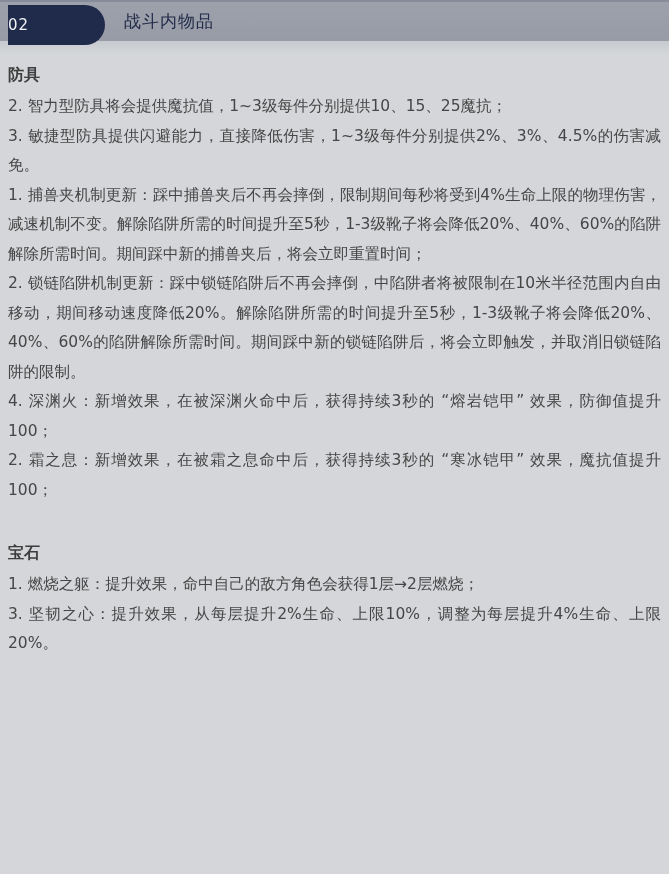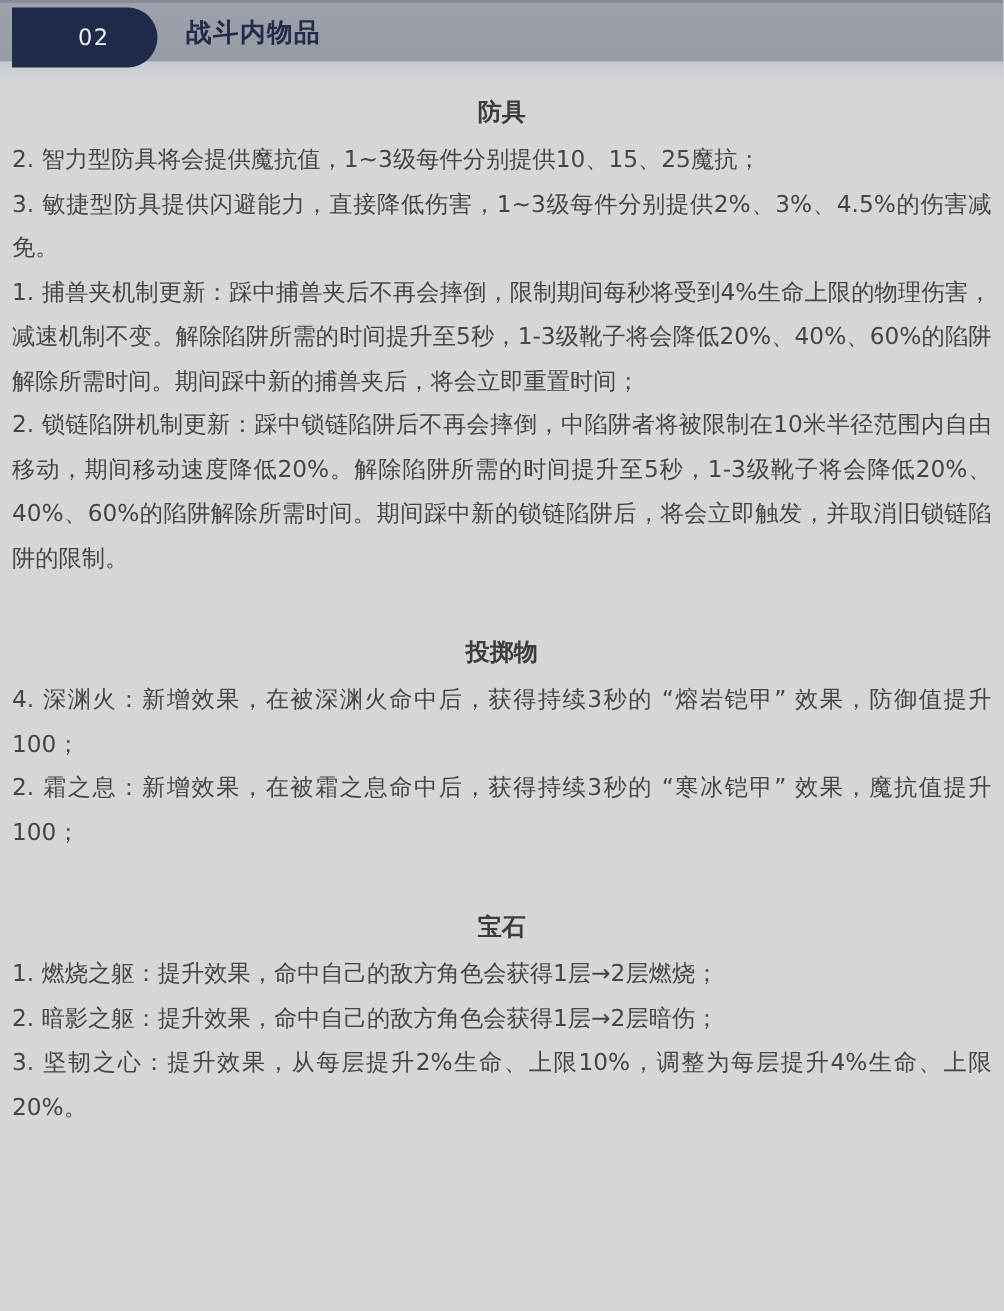--- a/index.html
+++ b/index.html
@@ -25,51 +25,49 @@
   .header-badge {
     position: absolute;
     left: 8px;
     top: 3px;
     width: 97px;
     height: 40px;
     background: #202a4a;
     border-radius: 0 21px 21px 0;
     display: flex;
     align-items: center;
-    justify-content: center;
+    justify-content: flex-start;
     color: #f2f3f6;
     font-size: 15px;
     letter-spacing: 1px;
     box-sizing: border-box;
     padding-right: 8px;
-    padding-left: 20px;
   }
   .header-title {
     position: absolute;
     left: 124px;
     top: 0;
     height: 39px;
     display: flex;
     align-items: center;
     font-size: 17px;
-    font-weight: bold;
+    font-weight: normal;
     color: #232c4a;
     letter-spacing: 1px;
   }
   .header-shadow {
     height: 13px;
     background: linear-gradient(#c6cace, #d4d6d9);
   }
   
   .content {
     padding: 6px 8px 0 8px;
   }
   .section-heading {
     margin: 33px 0 3px 0;
-    text-align: center;
     font-size: 16px;
     font-weight: bold;
     color: #3d3d3d;
     line-height: 29px;
   }
   .section:first-child .section-heading {
     margin-top: 0;
   }
   .item {
     margin: 0;
@@ -98,25 +96,23 @@
     <p class="item">2. 智力型防具将会提供魔抗值，1~3级每件分别提供10、15、25魔抗；</p>
     <p class="item">3. 敏捷型防具提供闪避能力，直接降低伤害，1~3级每件分别提供2%、3%、4.5%的伤害减免。</p>
   </div>
 
   <div class="section">
     <p class="item">1. 捕兽夹机制更新：踩中捕兽夹后不再会摔倒，限制期间每秒将受到4%生命上限的物理伤害，减速机制不变。解除陷阱所需的时间提升至5秒，1-3级靴子将会降低20%、40%、60%的陷阱解除所需时间。期间踩中新的捕兽夹后，将会立即重置时间；</p>
     <p class="item">2. 锁链陷阱机制更新：踩中锁链陷阱后不再会摔倒，中陷阱者将被限制在10米半径范围内自由移动，期间移动速度降低20%。解除陷阱所需的时间提升至5秒，1-3级靴子将会降低20%、40%、60%的陷阱解除所需时间。期间踩中新的锁链陷阱后，将会立即触发，并取消旧锁链陷阱的限制。</p>
   </div>
 
   <div class="section">
-    <div class="section-heading">投掷物</div>
     <p class="item">4. 深渊火：新增效果，在被深渊火命中后，获得持续3秒的 “熔岩铠甲” 效果，防御值提升100；</p>
     <p class="item">2. 霜之息：新增效果，在被霜之息命中后，获得持续3秒的 “寒冰铠甲” 效果，魔抗值提升100；</p>
   </div>
 
   <div class="section">
     <div class="section-heading">宝石</div>
     <p class="item">1. 燃烧之躯：提升效果，命中自己的敌方角色会获得1层→2层燃烧；</p>
-    <p class="item">2. 暗影之躯：提升效果，命中自己的敌方角色会获得1层→2层暗伤；</p>
     <p class="item">3. 坚韧之心：提升效果，从每层提升2%生命、上限10%，调整为每层提升4%生命、上限20%。</p>
   </div>
 
 </div>
 
 </body></html>

